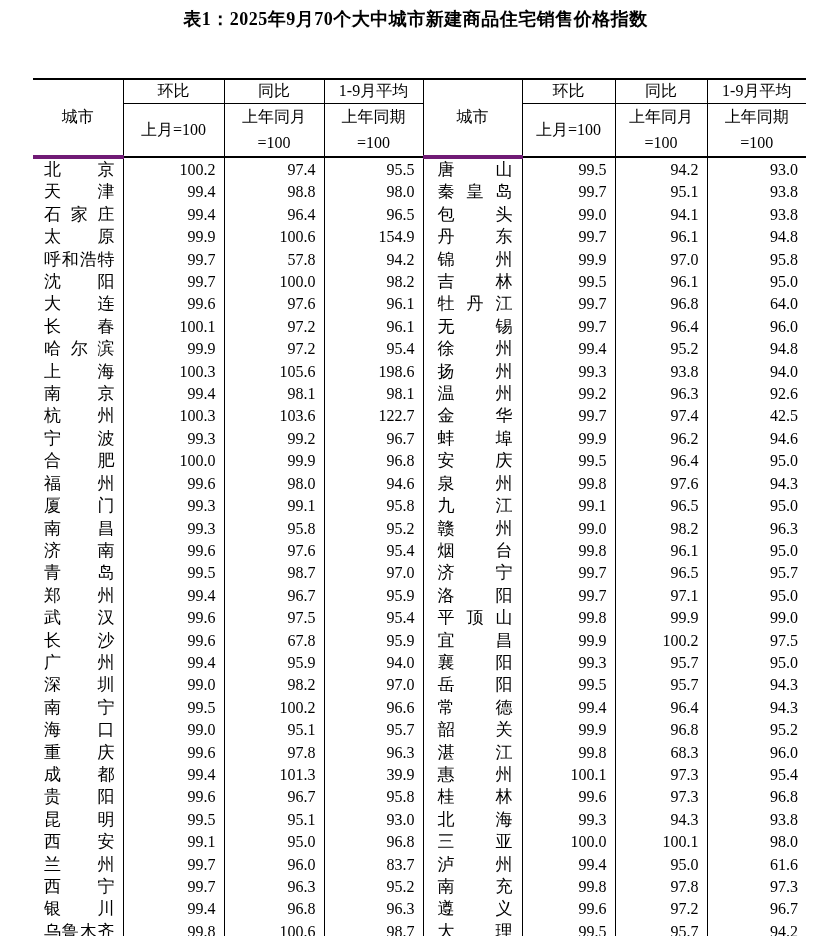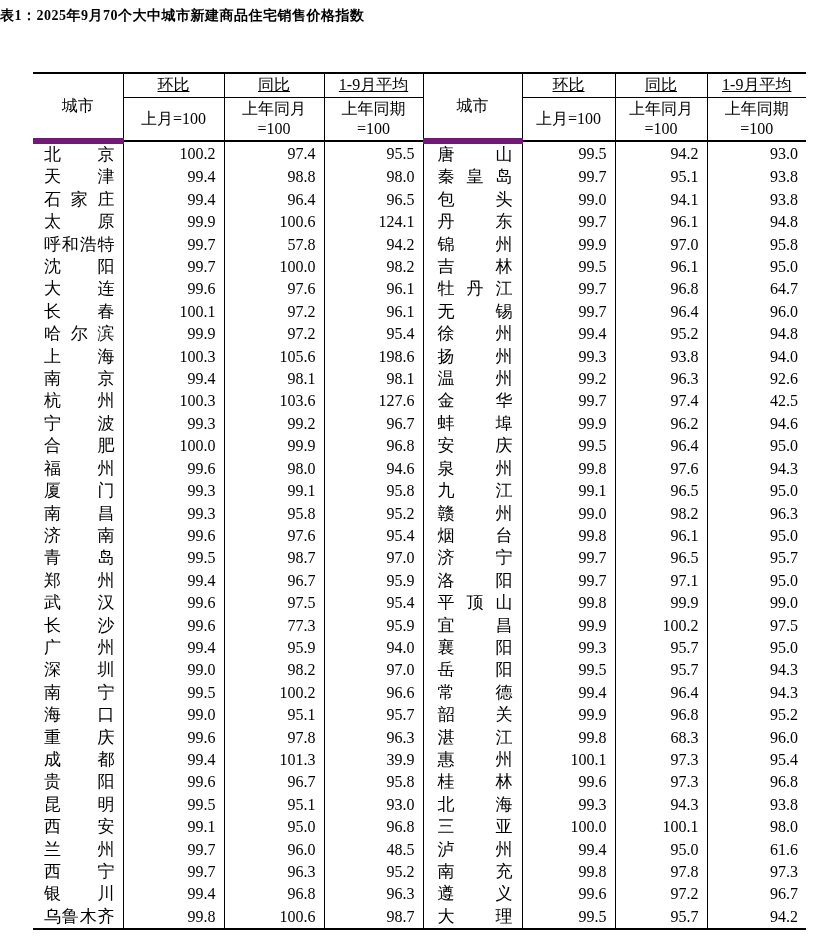--- a/index.html
+++ b/index.html
@@ -1,21 +1,21 @@
 <!DOCTYPE html>
 <html><head>
 <meta charset="utf-8">
 <style>
   html,body{margin:0;padding:0;}
   body{
     width:831px;height:936px;overflow:hidden;background:#ffffff;color:#000;
     font-family:"Liberation Serif","DejaVu Serif",serif;
   }
   .title{
-    text-align:left;font-weight:bold;font-size:14px;
+    text-align:center;font-weight:bold;font-size:18px;
     padding-top:7px;letter-spacing:0.5px;
   }
   table.idx{
     border-collapse:collapse;table-layout:fixed;
     width:773px;margin:47px 0 0 33px;
     border-top:2.5px solid #000;border-bottom:2.5px solid #000;
   }
   col.c-city-l{width:90px}
   col.c-mom-l{width:101px}
   col.c-yoy-l{width:100px}
@@ -26,24 +26,24 @@
   col.c-avg-r{width:99px}
   th,td{
     border-left:1px solid #000;border-right:1px solid #000;
     font-weight:normal;padding:0;
   }
   tr > *:first-child{border-left:none;}
   tr > *:last-child{border-right:none;}
   thead th{font-size:16px;text-align:center;vertical-align:middle;}
   tr.h1 th{height:23px;}
   tr.h2 th{height:42px;}
-  th.top-h{border-bottom:1px solid #000;text-decoration:underline;}
-  th.city-h{border-bottom:6px solid #701a75;}
+  th.top-h{border-bottom:1px solid #000;}
+  th.city-h{border-bottom:4px solid #701a75;}
   tr.h2 th{border-bottom:2px solid #000;}
-  th.pre{white-space:pre-line;line-height:20px;}
+  th.pre{white-space:pre-line;line-height:26px;}
   tbody tr{height:22.4px;}
   td{line-height:22.4px;vertical-align:middle;}
   td.val{text-align:right;padding-right:8px;font-size:16px;}
   td.city{padding:0;}
   .city-just{
     display:flex;justify-content:space-between;
     margin:0 8px 0 11px;font-size:17px;
   }
   .city-just.right{margin:0 9px 0 14px;}
   .city-just span{white-space:nowrap;}
@@ -154,21 +154,21 @@
         </tr>
         <tr class="data-row">
           <td class="city">
             <div class="city-just">
               <span>太</span>
               <span>原</span>
             </div>
           </td>
           <td class="val">99.9</td>
           <td class="val">100.6</td>
-          <td class="val">124.1</td>
+          <td class="val">154.9</td>
           <td class="city">
             <div class="city-just right">
               <span>丹</span>
               <span>东</span>
             </div>
           </td>
           <td class="val">99.7</td>
           <td class="val">96.1</td>
           <td class="val">94.8</td>
         </tr>
@@ -226,21 +226,21 @@
           <td class="val">96.1</td>
           <td class="city">
             <div class="city-just right">
               <span>牡</span>
               <span>丹</span>
               <span>江</span>
             </div>
           </td>
           <td class="val">99.7</td>
           <td class="val">96.8</td>
-          <td class="val">64.7</td>
+          <td class="val">64.0</td>
         </tr>
         <tr class="data-row">
           <td class="city">
             <div class="city-just">
               <span>长</span>
               <span>春</span>
             </div>
           </td>
           <td class="val">100.1</td>
           <td class="val">97.2</td>
@@ -318,21 +318,21 @@
         </tr>
         <tr class="data-row">
           <td class="city">
             <div class="city-just">
               <span>杭</span>
               <span>州</span>
             </div>
           </td>
           <td class="val">100.3</td>
           <td class="val">103.6</td>
-          <td class="val">127.6</td>
+          <td class="val">122.7</td>
           <td class="city">
             <div class="city-just right">
               <span>金</span>
               <span>华</span>
             </div>
           </td>
           <td class="val">99.7</td>
           <td class="val">97.4</td>
           <td class="val">42.5</td>
         </tr>
@@ -518,21 +518,21 @@
           <td class="val">99.0</td>
         </tr>
         <tr class="data-row">
           <td class="city">
             <div class="city-just">
               <span>长</span>
               <span>沙</span>
             </div>
           </td>
           <td class="val">99.6</td>
-          <td class="val">77.3</td>
+          <td class="val">67.8</td>
           <td class="val">95.9</td>
           <td class="city">
             <div class="city-just right">
               <span>宜</span>
               <span>昌</span>
             </div>
           </td>
           <td class="val">99.9</td>
           <td class="val">100.2</td>
           <td class="val">97.5</td>
@@ -719,21 +719,21 @@
         </tr>
         <tr class="data-row">
           <td class="city">
             <div class="city-just">
               <span>兰</span>
               <span>州</span>
             </div>
           </td>
           <td class="val">99.7</td>
           <td class="val">96.0</td>
-          <td class="val">48.5</td>
+          <td class="val">83.7</td>
           <td class="city">
             <div class="city-just right">
               <span>泸</span>
               <span>州</span>
             </div>
           </td>
           <td class="val">99.4</td>
           <td class="val">95.0</td>
           <td class="val">61.6</td>
         </tr>

